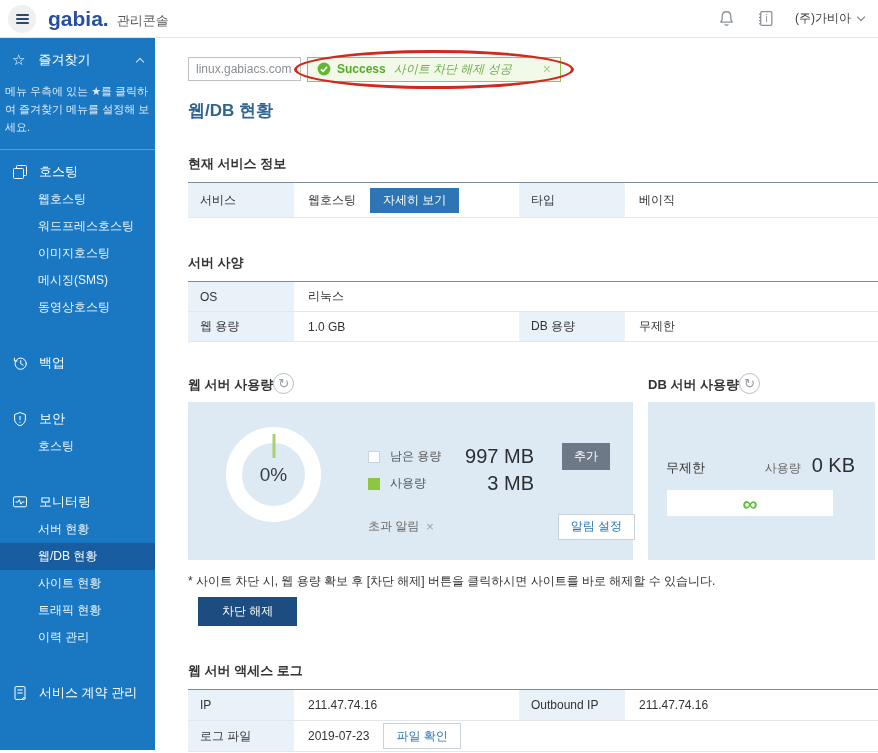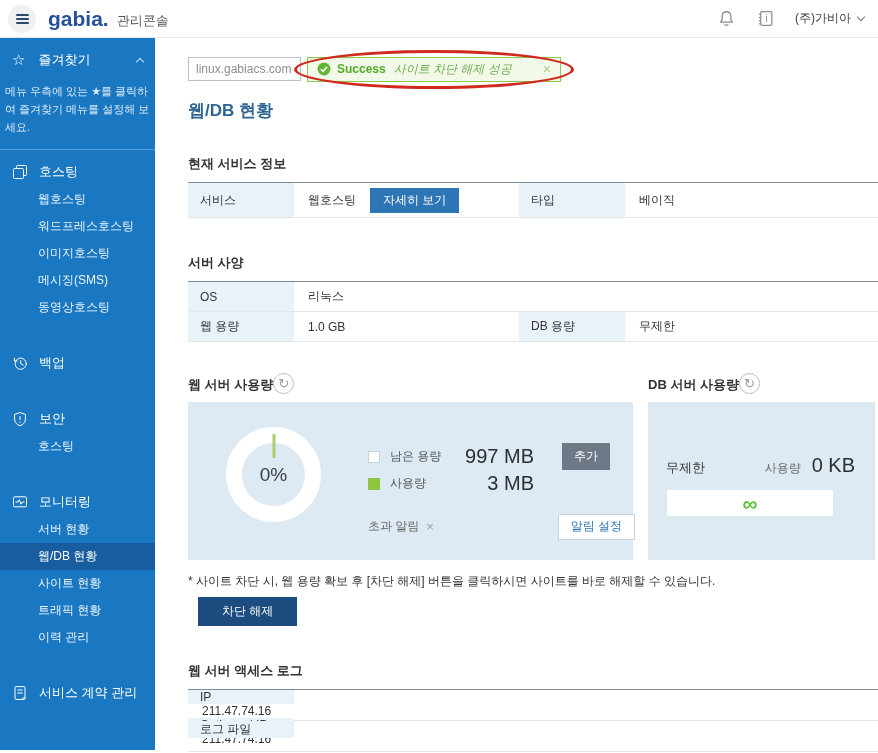--- a/index.html
+++ b/index.html
@@ -53,21 +53,21 @@
   .annotation-ellipse { position:absolute; left:-13px; top:-7px; width:280px; height:39px;
                         border:3px solid #cf2a1d; border-radius:50%; pointer-events:none; }
 
   .page-title { margin-top:17px; font-size:17px; font-weight:bold; color:#2f6593; }
 
   .sec-heading { font-size:13px; font-weight:600; color:#333; }
   .mt-sec1 { margin-top:33px; } .mt-sec  { margin-top:36px; }
 
   .tbl { border-top:1px solid #7f8b96; margin-top:9px; width:690px; }
   .tr { display:flex; border-bottom:1px solid #e2e7ec; align-items:stretch; }
-  .h35 .tr { height:35px; } .h30 .tr { height:30px; } .h31 .tr { height:31px;flex-direction:column; }
+  .h35 .tr { height:35px; } .h30 .tr { height:30px; } .h31 .tr { height:31px; }
   .th { background:#e9f1f9; width:106px; flex-shrink:0; padding:0 12px; display:flex;
         align-items:center; font-size:12px; color:#333; }
   .td { padding:0 14px; display:flex; align-items:center; font-size:12px; color:#333; }
   .td-a { width:225px; flex-shrink:0; } .td-b { flex:1; }
   .btn-detail { margin-left:14px; background:#2e75b6; color:#fff; border:none; font-size:12px;
                 padding:4px 13px; cursor:pointer; font-family:inherit; }
 
   .usage-row { display:flex; margin-top:30px; }
   .web-col { width:447px; } .db-col { width:228px; margin-left:15px; }
   .panel-head { display:flex; align-items:flex-end; gap:0; height:22px; }
@@ -328,17 +328,21 @@
     <div class="sec-heading mt-sec">웹 서버 액세스 로그</div>
     <div class="tbl h31">
       <div class="tr">
         <div class="th">IP</div>
         <div class="td td-a">211.47.74.16</div>
         <div class="th">Outbound IP</div>
         <div class="td td-b">211.47.74.16</div>
       </div>
       <div class="tr">
         <div class="th">로그 파일</div>
+        <div class="td td-b">
+          <span>2019-07-23</span>
+          <button class="btn-alert" style="margin-left:14px;">파일 확인</button>
+        </div>
       </div>
     </div>
 
   </div>
 </div>
 
 </body></html>

